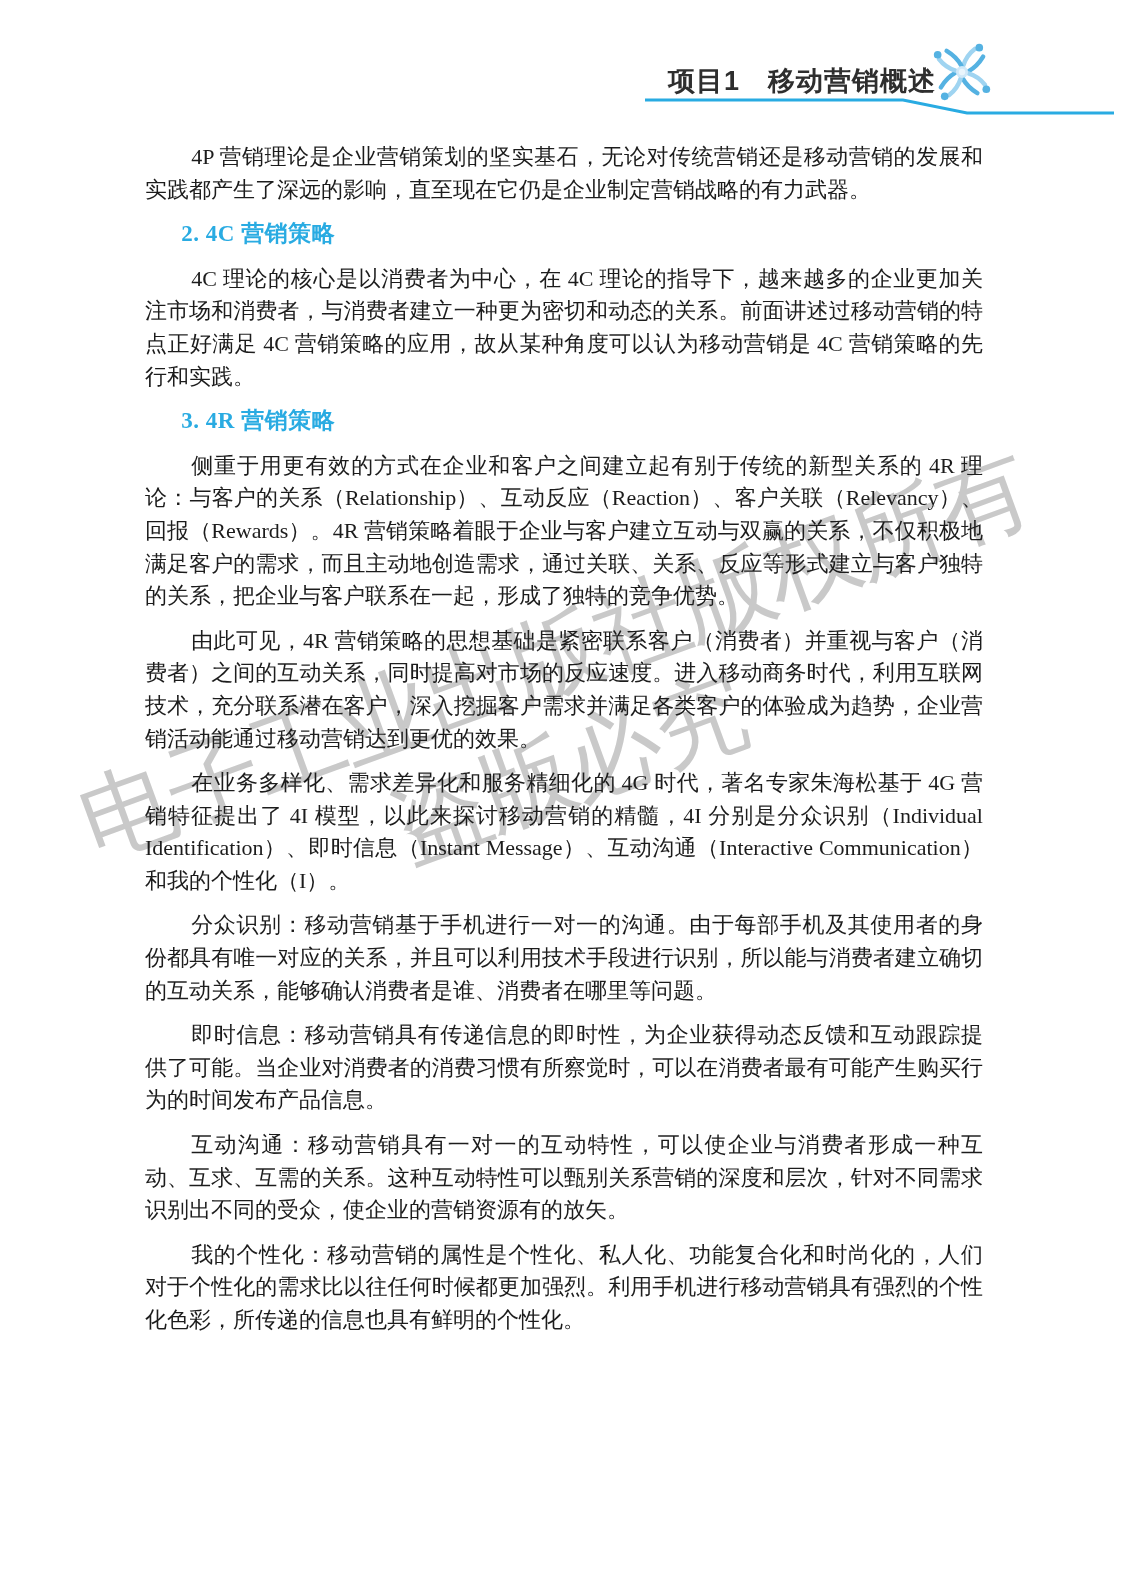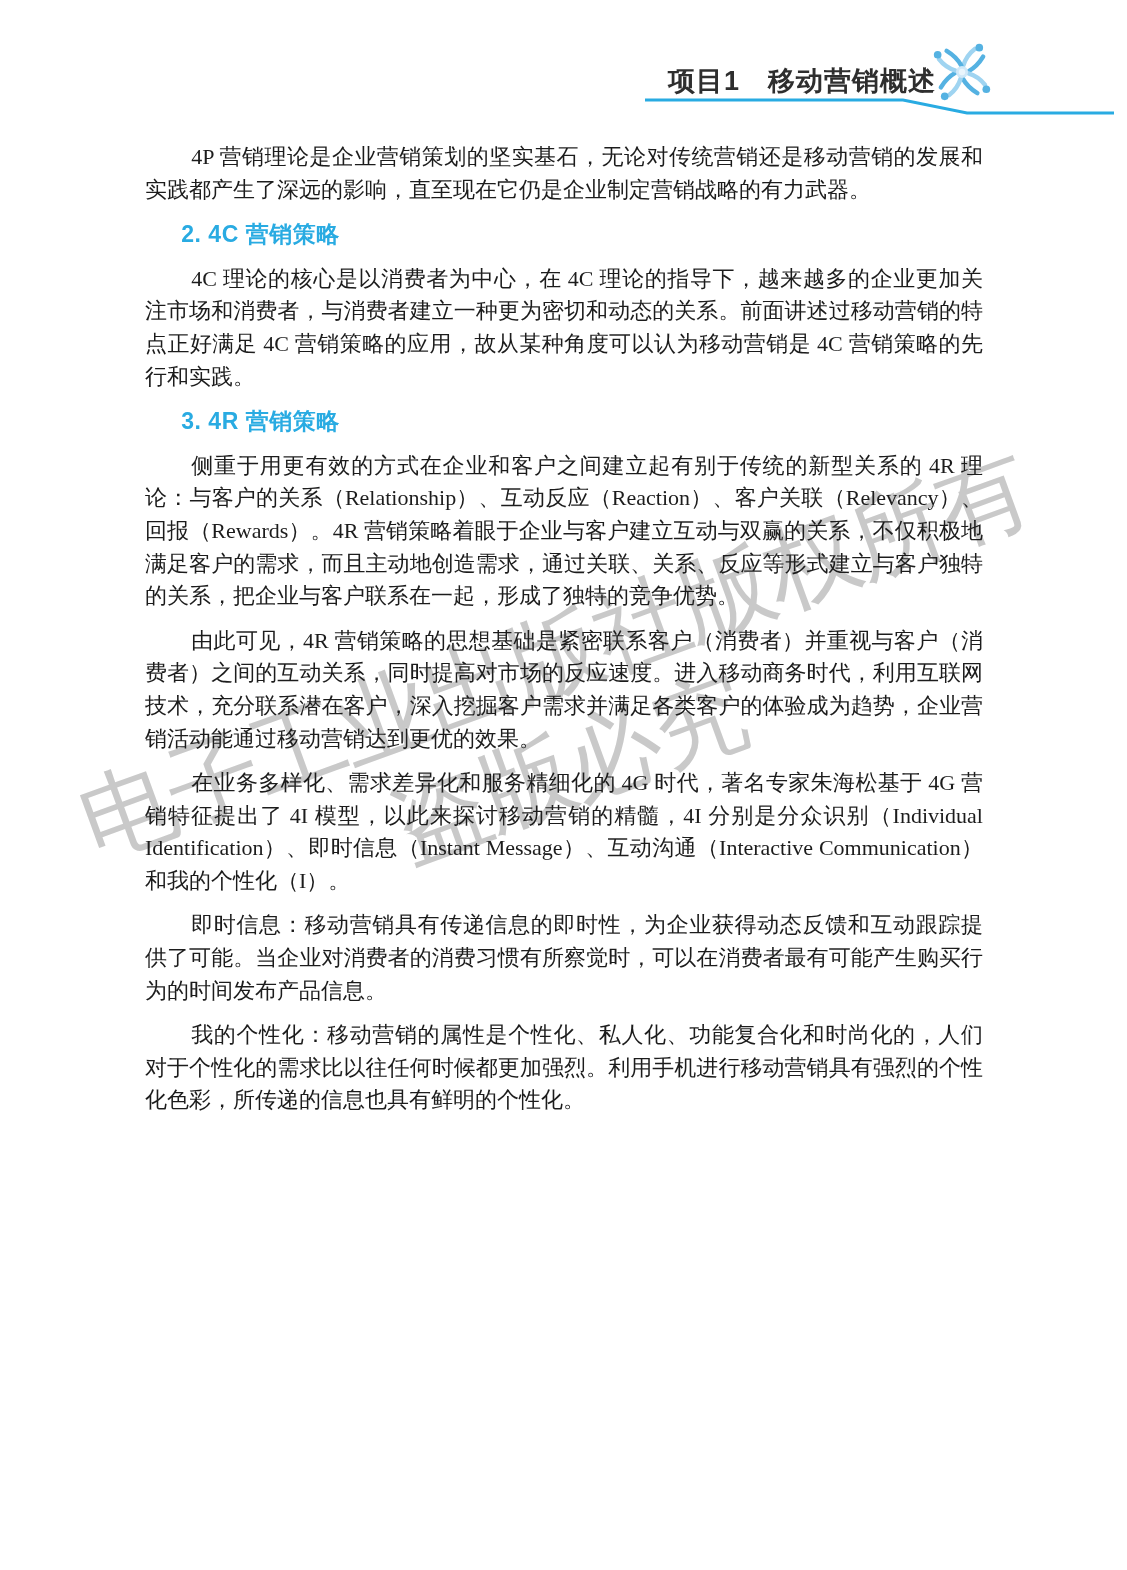--- a/index.html
+++ b/index.html
@@ -38,21 +38,21 @@
   
   .content {
     position:absolute; left:133px; top:129px; width:862px;
     font-size:22px; line-height:32.6px; color:#1c1c1c;
     text-align:justify;
     z-index:2;
   }
   .para { margin:12px; text-indent:2.1em; }
   .sec {
     margin:0; text-indent:2.1em;
-    font-family:Liberation Sans, sans-serif;
+    font-family:Liberation Serif, serif;
     font-weight:600; font-size:23px; line-height:32.6px;
     color:#29abe2; letter-spacing:0.5px;
     text-align:left;
   }
 
   
   .pageno {
     position:absolute; left:951px; top:1475px;
     font-family:"Liberation Sans","DejaVu Sans",sans-serif;
     font-size:23px; letter-spacing:2px; color:#1d1d1d;
@@ -96,20 +96,22 @@
   <div class="watermark wm2">盗版必究</div>
 
   <main class="content">
     <p class="para">4P 营销理论是企业营销策划的坚实基石，无论对传统营销还是移动营销的发展和实践都产生了深远的影响，直至现在它仍是企业制定营销战略的有力武器。</p>
     <h3 class="sec">2. 4C 营销策略</h3>
     <p class="para">4C 理论的核心是以消费者为中心，在 4C 理论的指导下，越来越多的企业更加关注市场和消费者，与消费者建立一种更为密切和动态的关系。前面讲述过移动营销的特点正好满足 4C 营销策略的应用，故从某种角度可以认为移动营销是 4C 营销策略的先行和实践。</p>
     <h3 class="sec">3. 4R 营销策略</h3>
     <p class="para">侧重于用更有效的方式在企业和客户之间建立起有别于传统的新型关系的 4R 理论：与客户的关系（Relationship）、互动反应（Reaction）、客户关联（Relevancy）、回报（Rewards）。4R 营销策略着眼于企业与客户建立互动与双赢的关系，不仅积极地满足客户的需求，而且主动地创造需求，通过关联、关系、反应等形式建立与客户独特的关系，把企业与客户联系在一起，形成了独特的竞争优势。</p>
     <p class="para">由此可见，4R 营销策略的思想基础是紧密联系客户（消费者）并重视与客户（消费者）之间的互动关系，同时提高对市场的反应速度。进入移动商务时代，利用互联网技术，充分联系潜在客户，深入挖掘客户需求并满足各类客户的体验成为趋势，企业营销活动能通过移动营销达到更优的效果。</p>
     <p class="para">在业务多样化、需求差异化和服务精细化的 4G 时代，著名专家朱海松基于 4G 营销特征提出了 4I 模型，以此来探讨移动营销的精髓，4I 分别是分众识别（Individual Identification）、即时信息（Instant Message）、互动沟通（Interactive Communication）和我的个性化（I）。</p>
+    <p class="para">分众识别：移动营销基于手机进行一对一的沟通。由于每部手机及其使用者的身份都具有唯一对应的关系，并且可以利用技术手段进行识别，所以能与消费者建立确切的互动关系，能够确认消费者是谁、消费者在哪里等问题。</p>
     <p class="para">即时信息：移动营销具有传递信息的即时性，为企业获得动态反馈和互动跟踪提供了可能。当企业对消费者的消费习惯有所察觉时，可以在消费者最有可能产生购买行为的时间发布产品信息。</p>
+    <p class="para">互动沟通：移动营销具有一对一的互动特性，可以使企业与消费者形成一种互动、互求、互需的关系。这种互动特性可以甄别关系营销的深度和层次，针对不同需求识别出不同的受众，使企业的营销资源有的放矢。</p>
     <p class="para">我的个性化：移动营销的属性是个性化、私人化、功能复合化和时尚化的，人们对于个性化的需求比以往任何时候都更加强烈。利用手机进行移动营销具有强烈的个性化色彩，所传递的信息也具有鲜明的个性化。</p>
   </main>
 
   <div class="pageno">009</div>
   <div class="corner-circle"></div>
 
 </div>
 
 </body></html>

